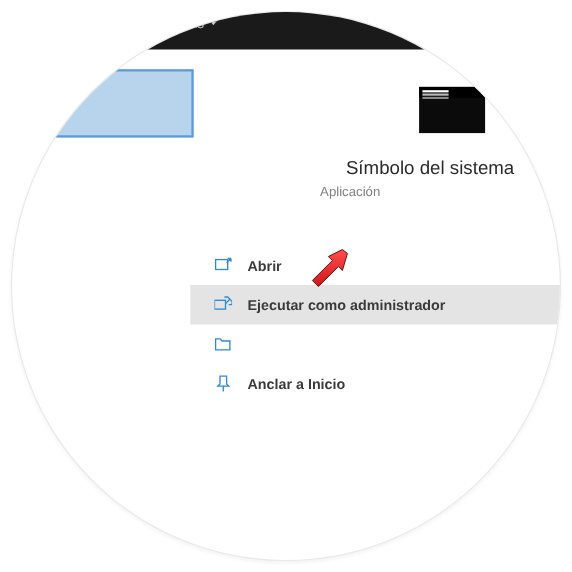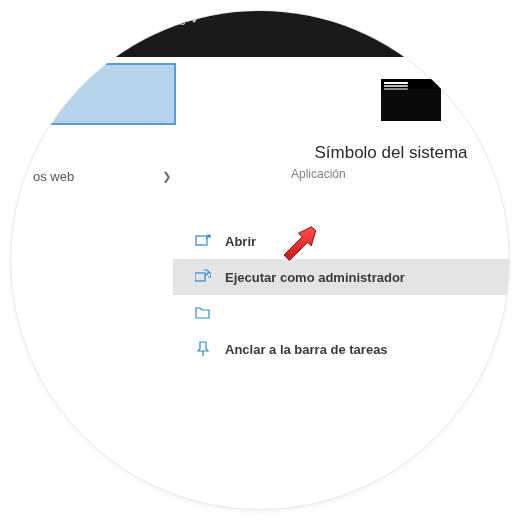--- a/index.html
+++ b/index.html
@@ -6,21 +6,21 @@
     body { width: 520px; height: 520px; background: #fff; position: relative; overflow: hidden; }
     .clip-circle {
       width: 500px; height: 500px; border-radius: 50%;
       position: absolute; top: 10px; left: 10px;
       overflow: hidden; border: 1px solid #e8e8e8;
       box-shadow: 0 2px 4px rgba(0,0,0,0.05);
       background: #fff;
     }
     .content { position: absolute; width: 520px; height: 520px; top: -10px; left: -10px; }
     .topbar {
-      position: absolute; top: 0; left: 0; right: 0; height: 56px;
+      position: absolute; top: 0; left: 0; right: 0; height: 44px;
       background: #1a1a1a; display: flex; align-items: center;
     }
     .topbar-more {
       position: absolute; left: 160px; top: 12px;
       color: #ccc; font-size: 13px; display: flex; align-items: center; gap: 4px;
     }
     .blue-highlight {
       position: absolute; top: 62px; left: 0; width: 175px; height: 62px;
       background: #b8d4ed; border: 2px solid #5c9bd6;
     }
@@ -76,24 +76,20 @@
       <div class="topbar-more">
         <span>Más</span>
         <svg width="8" height="6" viewBox="0 0 8 6">
             <path d="M0 0 L4 5 L8 0 Z" fill="#ccc"></path>
           </svg>
       </div>
     </div>
 
     <div class="blue-highlight"></div>
 
-    <div class="web-docs">
-      <span>os web</span>
-      <span class="chev">❯</span>
-    </div>
 
     <div class="preview-thumb"></div>
     <div class="app-title">Símbolo del sistema</div>
     <div class="app-subtitle">Aplicación</div>
 
     <div class="actions">
 
       <div class="action-item">
         <span class="action-icon">
           <svg width="16" height="16" viewBox="0 0 16 16">
@@ -116,29 +112,29 @@
       </div>
 
       <div class="action-item">
         <span class="action-icon">
           <svg width="16" height="16" viewBox="0 0 16 16">
               <path d="M1 3 L5 3 L7 5 L14 5 L14 13 L1 13 Z" fill="none" stroke="#2f8ad0" stroke-width="1.2"></path>
             </svg>
         </span>
       </div>
 
-
       <div class="action-item">
         <span class="action-icon">
           <svg width="16" height="16" viewBox="0 0 16 16">
               <path d="M5 1 L11 1 L11 8 L13 10 L3 10 L5 8 Z M8 10 L8 15" fill="none" stroke="#2f8ad0" stroke-width="1.2"></path>
             </svg>
         </span>
-        <span>Anclar a la barra de tareas</span>
+        <span>Anclar a Inicio</span>
       </div>
+
 
     </div>
 
     <svg class="arrow" viewBox="0 0 50 44">
       <defs>
         <linearGradient id="g" x1="0" y1="0" x2="0" y2="1">
           <stop offset="0" stop-color="#ff4d4d"></stop>
             <stop offset="1" stop-color="#cc1a1a"></stop>
         </linearGradient>
       </defs>

